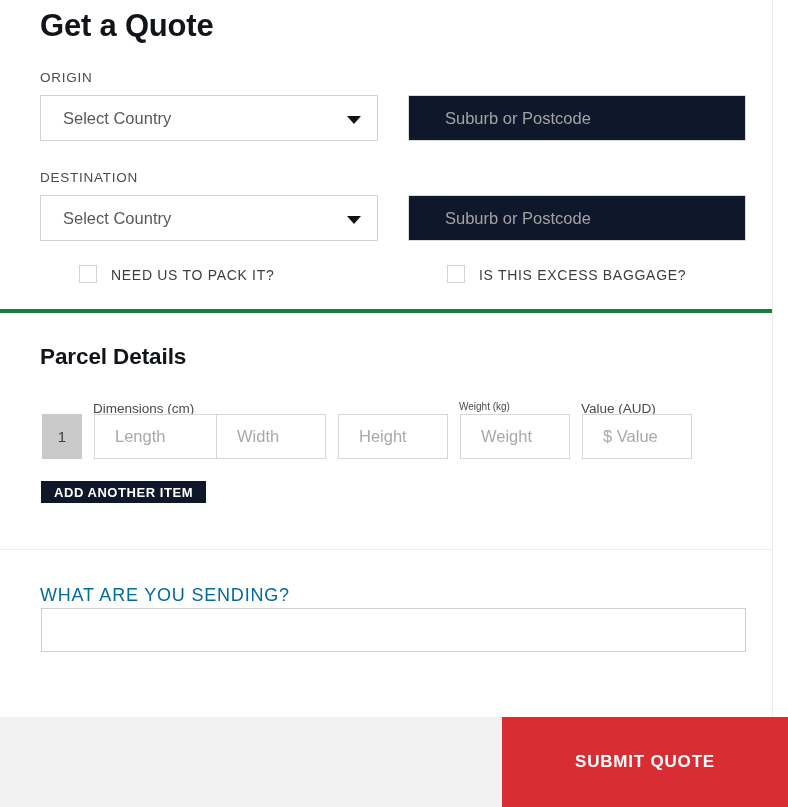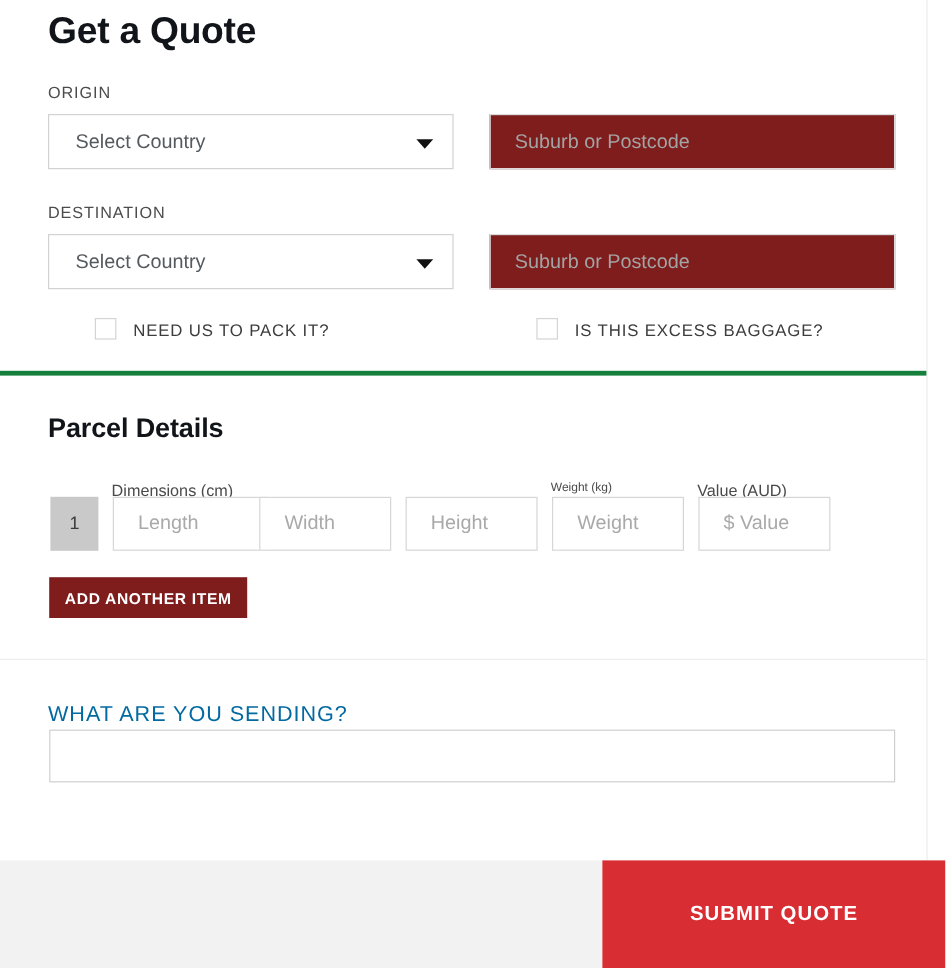--- a/index.html
+++ b/index.html
@@ -112,26 +112,26 @@
     border-top: 8px solid #111111;
   }
 
   .suburb-input {
     position: absolute;
     left: 368px;
     top: 0;
     width: 338px;
     height: 46px;
     border: 1px solid #dcdcdc;
-    background: #7f1d1d;
+    background: #0f172a;
     box-sizing: border-box;
     font-family: "Liberation Sans", sans-serif;
     font-size: 16.5px;
     color: #9a9a9a;
-    padding: 0 20px;
+    padding: 0 36px;
     outline: none;
   }
   .suburb-input::placeholder { color: #a3a3a3; opacity: 1; }
 
   
   .cb-row {
     position: absolute;
     left: 38px;
     top: 265px;
     width: 710px;
@@ -236,23 +236,23 @@
   .p-len { left: 52px;  width: 128px; }
   .p-wid { left: 174px; width: 110px; }
   .p-hei { left: 296px; width: 110px; }
   .p-wgt { left: 418px; width: 110px; }
   .p-val { left: 540px; width: 110px; }
 
   .add-btn {
     position: absolute;
     left: 41px;
     top: 168px;
-    height: 34px;
+    height: 22px;
     padding: 0 13px;
-    background: #7f1d1d;
+    background: #0f172a;
     color: #ffffff;
     border: none;
     font-family: "Liberation Sans", sans-serif;
     font-size: 13px;
     font-weight: bold;
     letter-spacing: 0.55px;
     cursor: pointer;
     text-align: center;
   }
 

